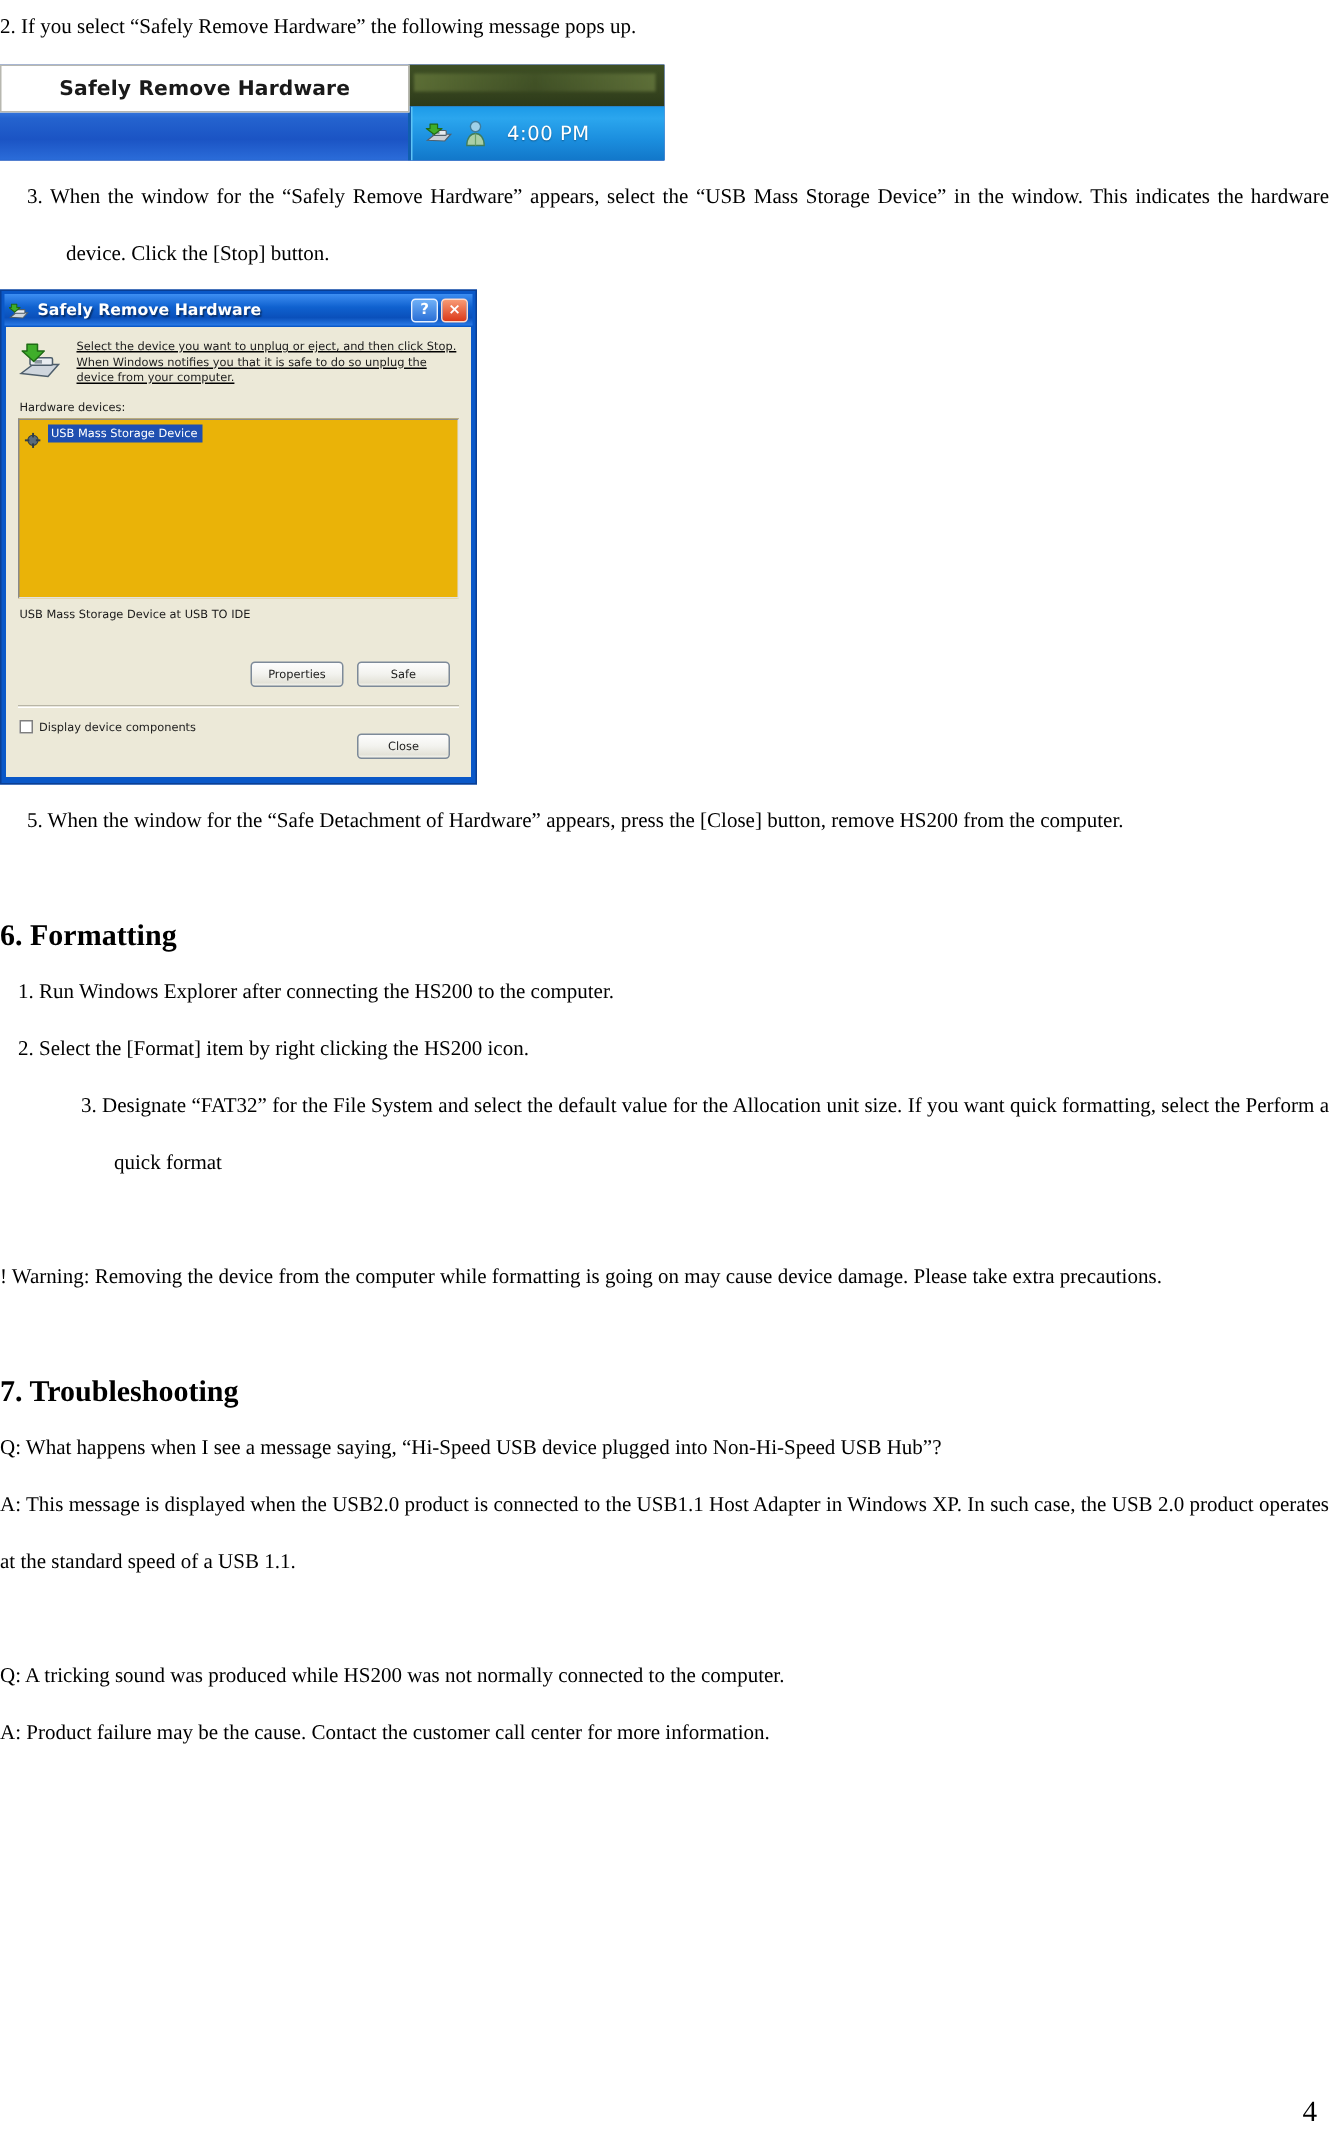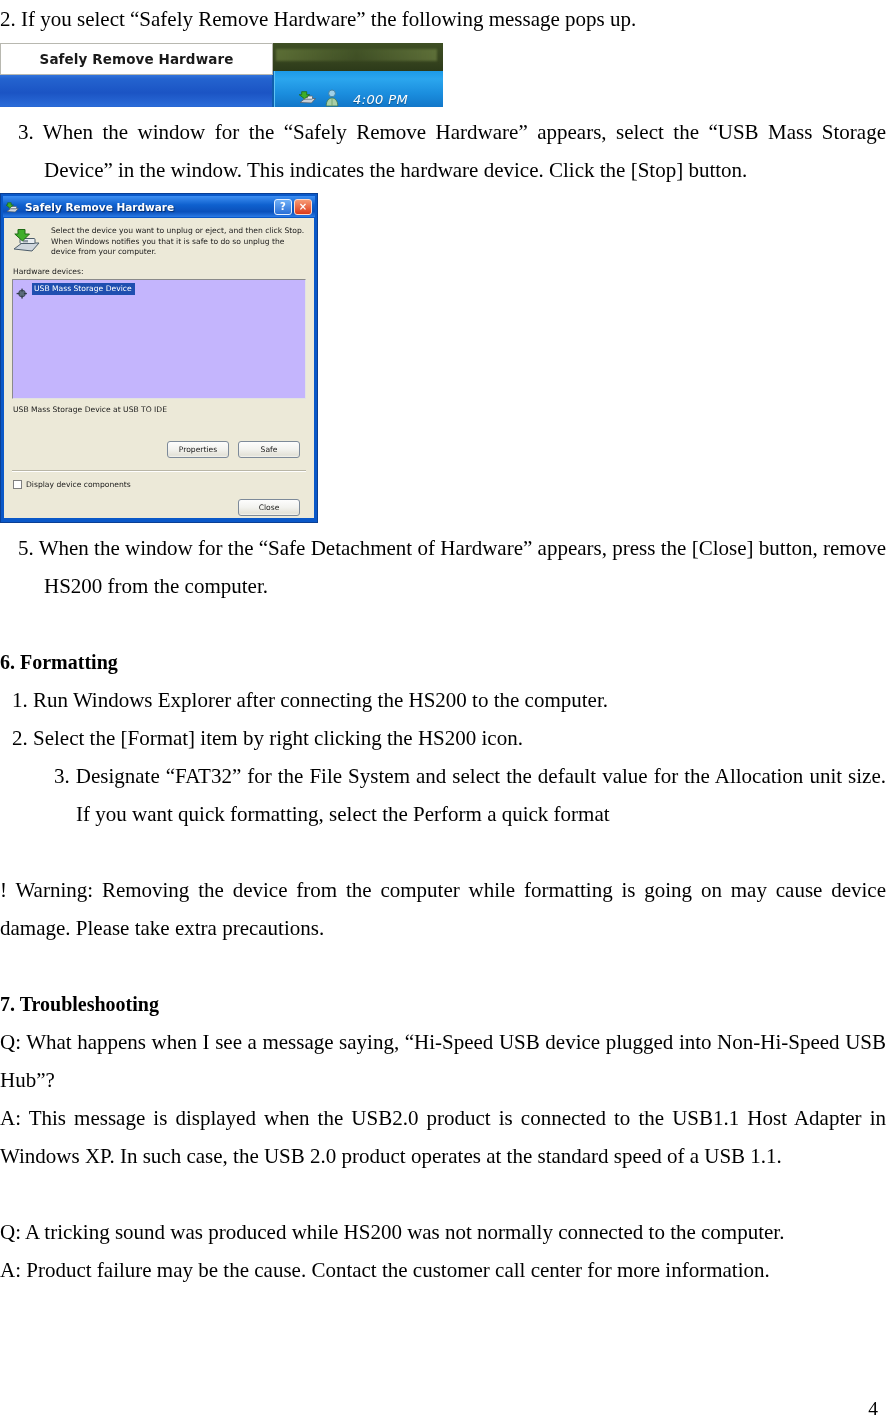--- a/index.html
+++ b/index.html
@@ -20,21 +20,21 @@
   }
   .doc {
     position: absolute;
     left: 0px;
     top: 0px;
     width: 886px;
   }
 
   
   .para {
-    font-size: 21px;
+    font-size: 14px;
     line-height: 38px;
     text-align: justify;
     margin: 0;
     white-space: normal;
   }
   .para.nojust { text-align: left; }
   .indent1 { padding-left: 12px; text-indent: 0; }
   .indent2 { padding-left: 44px; text-indent: -26px; }
   .indent3 { padding-left: 40px; text-indent: -22px; margin-left: 36px; }
   .heading {
@@ -79,24 +79,23 @@
     left: 272px; top: 28px;
     width: 171px; height: 36px;
     background: linear-gradient(180deg,#1c9ae8 0%, #2ba6ee 22%, #1b8ede 62%, #1277c9 100%);
     border-left: 2px solid #0f5fae;
     box-shadow: inset 1px 0 0 #5fc4f5;
   }
   .tb-tray-inner {
     position: absolute;
     inset: 0;
     display: flex;
-    align-items: flex-end;
+    align-items: center;
     gap: 6px;
-    padding-left: 24px;
-    font-style: italic;
+    padding-left: 9px;
   }
   .tb-clock {
     color: #ffffff;
     font-family: "DejaVu Sans", sans-serif;
     font-size: 13px;
     letter-spacing: .4px;
     margin-left: 7px;
     text-shadow: 0 1px 1px rgba(0,0,0,.35);
   }
   .tb-tooltip {
@@ -177,40 +176,41 @@
     position: absolute;
     left: 3px; top: 24px; right: 3px; bottom: 4px;
     background: #ece9d8;
     box-sizing: border-box;
     padding: 8px 8px 6px 8px;
   }
   .dlg-intro {
     display: flex;
     gap: 9px;
     align-items: flex-start;
+    text-decoration: underline;
   }
   .dlg-intro-icon {
     width: 30px; height: 28px;
     flex: 0 0 auto;
     position: relative;
     margin-top: 2px;
   }
   .dlg-intro-text {
     font-size: 7.6px;
     line-height: 10.5px;
     color: #1b1b1b;
     text-align: left;
   }
   .dlg-label {
     font-size: 7.6px;
     color: #1b1b1b;
     margin: 9px 0 3px 1px;
   }
   .dlg-listbox {
-    background: #c4b5fd;
+    background: #eab308;
     border: 1px solid #8a8a8a;
     border-right-color: #e2e2e2;
     border-bottom-color: #e2e2e2;
     height: 120px;
     box-sizing: border-box;
     padding: 3px 3px;
   }
   .dlg-list-item {
     display: flex;
     align-items: center;
@@ -271,21 +271,20 @@
   .dlg-checkbox {
     width: 9px; height: 9px;
     background: #ffffff;
     border: 1px solid #7f7f7f;
     box-sizing: border-box;
     flex: 0 0 auto;
   }
   .dlg-closerow {
     display: flex;
     justify-content: flex-end;
-    margin-top: 10px;
     padding-right: 6px;
   }
 
   
   .page-number {
     position: absolute;
     right: 8px;
     bottom: 6px;
     font-size: 19.5px;
     font-family: "Liberation Serif", serif;

